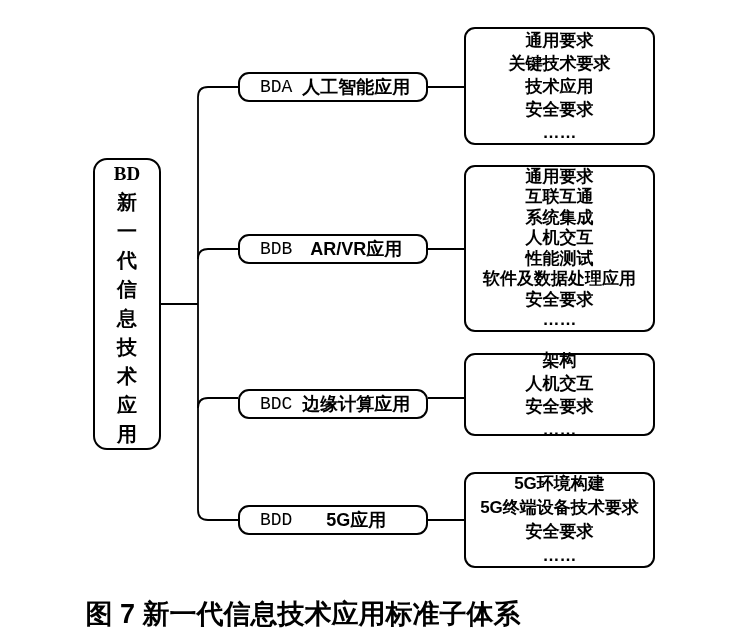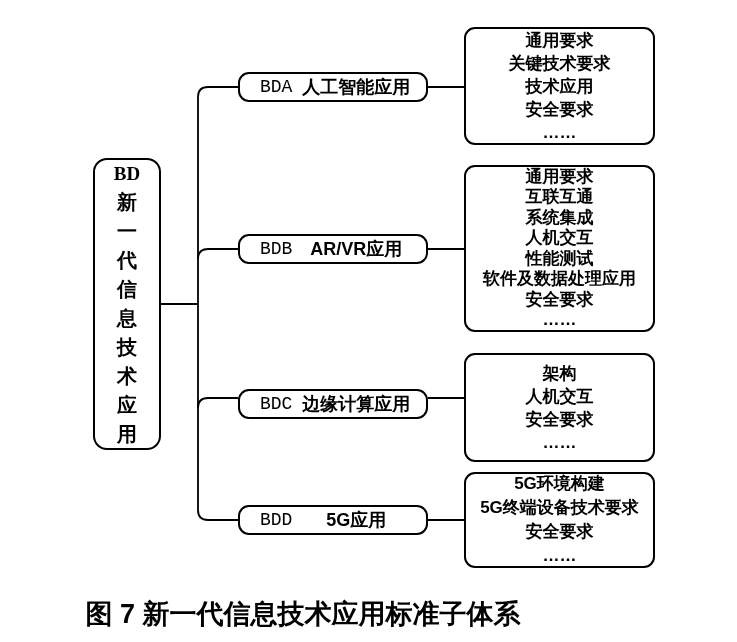--- a/index.html
+++ b/index.html
@@ -44,21 +44,21 @@
   
   .detail-box {
     position: absolute; left: 464px; width: 191px;
     border: 2px solid #000; border-radius: 11px;
     display: flex; flex-direction: column; align-items: center; justify-content: center;
     text-align: center; font-weight: bold; font-size: 17px;
     background: #fff;
   }
   .d0 { top: 27px;  height: 118px; line-height: 23px; }
   .d1 { top: 165px; height: 167px; line-height: 20.5px; }
-  .d2 { top: 353px; height: 109px;  line-height: 23px; }
+  .d2 { top: 353px; height: 83px;  line-height: 23px; }
   .d3 { top: 472px; height: 96px;  line-height: 24px; }
 
   .caption {
     position: absolute; left: 0; top: 596px; width: 606px;
     text-align: center; font-weight: bold; font-size: 27px;
   }
 </style>
 </head>
 <body>
 

